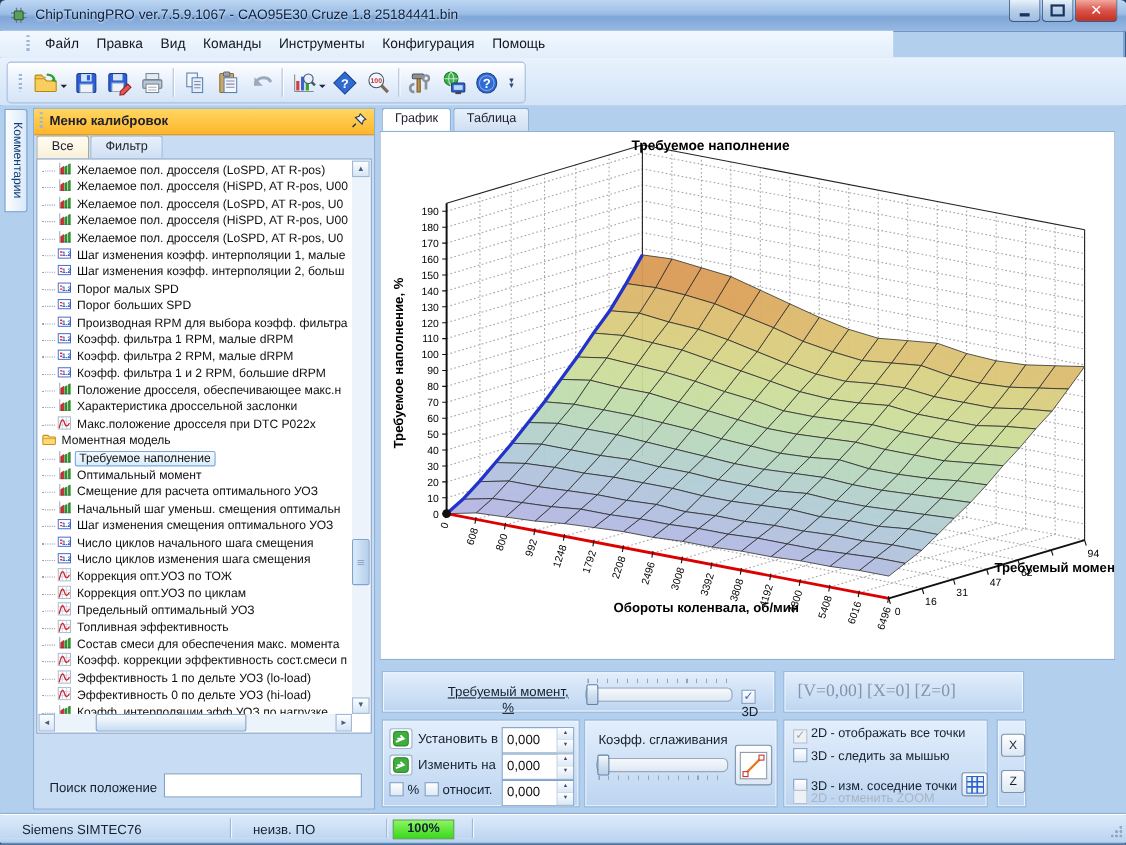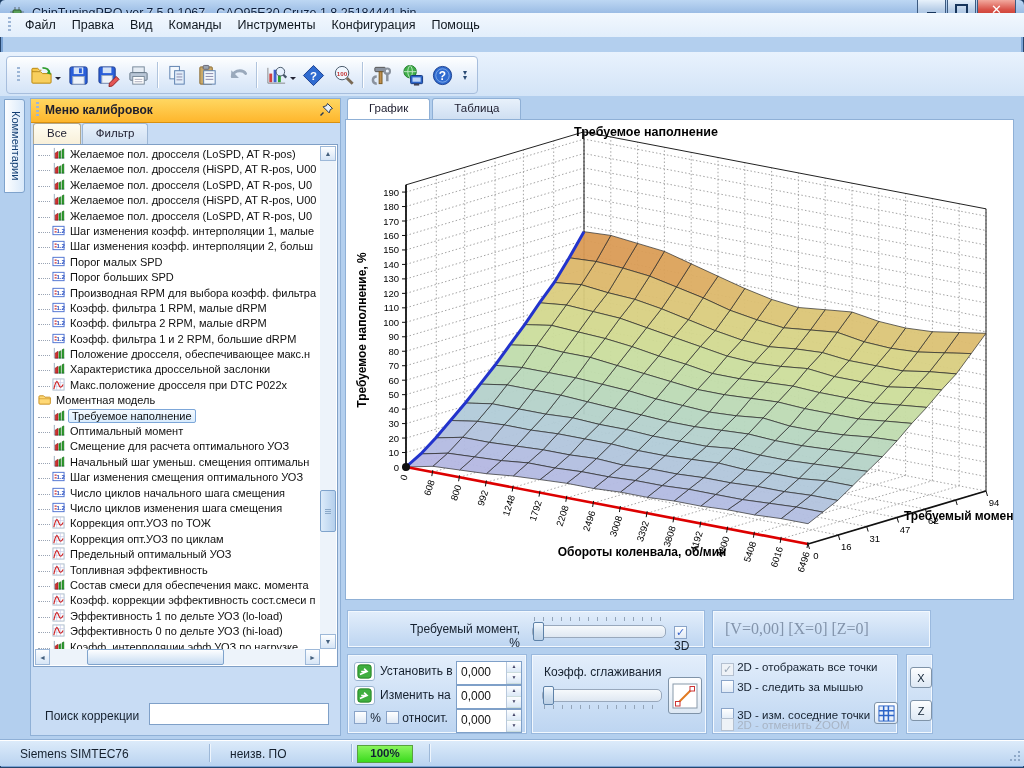--- a/index.html
+++ b/index.html
@@ -14,21 +14,21 @@
   .title-icon{position:absolute;left:9px;top:6px;width:16px;height:16px;}
   .title-text{position:absolute;left:32px;top:6px;font-size:12.5px;color:#0a1e3c;text-shadow:0 1px 2px rgba(255,255,255,.8);white-space:nowrap;}
   .win-btns{position:absolute;right:8px;top:0;display:flex;}
   .win-btn{width:27px;height:19px;margin-left:1px;border:1px solid #3c5a80;border-top:none;
     border-radius:0 0 4px 4px;background:linear-gradient(#e7f1fb,#b9cfe8 50%,#9fbce0);
     display:flex;align-items:center;justify-content:center;}
   .win-btn.close{width:37px;background:linear-gradient(#f2a99e,#d9544a 50%,#c22f22);color:#fff;font-weight:bold;font-size:13px;}
   .glyph-min{display:block;width:9px;height:3px;background:#17355c;margin-top:7px;}
   .glyph-max{display:block;width:9px;height:7px;border:2px solid #17355c;}
   
-  #menubar{position:absolute;left:0;top:13px;width:1024px;height:24px;background:linear-gradient(#f2f8fe,#e2eefb);display:flex;align-items:center;padding-left:6px;box-sizing:border-box;}
+  #menubar{position:absolute;left:0;top:28px;width:812px;height:24px;background:linear-gradient(#f2f8fe,#e2eefb);display:flex;align-items:center;padding-left:22px;box-sizing:border-box;}
   .grip-v{width:3px;height:16px;margin:0 6px 0 2px;background:repeating-linear-gradient(180deg,#9db6d6 0 2px,transparent 2px 4px);}
   .menu-item{padding:4px 8px;font-size:12.5px;color:#101820;}
   
   #toolbar-strip{position:absolute;left:0;top:52px;width:1024px;height:44px;background:linear-gradient(#e9f2fd,#d3e4f7);border-bottom:1px solid #b6cce6;}
   #toolbar{position:absolute;left:6px;top:4px;height:36px;display:flex;align-items:center;padding:0 10px 0 8px;
     background:linear-gradient(180deg,#feffff,#e6effb 52%,#d4e4f7);border:1px solid #a7bedd;border-radius:4px;}
   .tb-btn{width:28px;height:28px;display:flex;align-items:center;justify-content:center;margin:0 1px;}
   .tb-btn svg{width:23px;height:23px;}
   .tb-sep{width:1px;height:26px;background:#b0c4dd;box-shadow:1px 0 0 #fff;margin:0 4px;}
   .tb-caret{width:0;height:0;border:3.5px solid transparent;border-top-color:#223;margin:10px 2px 0 -1px;}
@@ -64,21 +64,21 @@
   .v-thumb:after{content:"";position:absolute;left:4px;right:4px;top:18px;height:5px;background:repeating-linear-gradient(180deg,#8aa8c8 0 1px,transparent 1px 2px);}
   .h-scroll{position:absolute;left:1px;bottom:1px;right:17px;height:16px;background:#edf3fa;}
   .h-scroll .arr{position:absolute;top:0;width:15px;height:16px;background:linear-gradient(#fdfeff,#d6e5f6);border:1px solid #9db8d8;box-sizing:border-box;color:#44607e;font-size:7px;text-align:center;line-height:15px;}
   .h-scroll .arr.right{right:0;}
   .h-thumb{position:absolute;top:0;left:52px;width:137px;height:16px;background:linear-gradient(#fdfeff,#c8dcf2);border:1px solid #7fa3cc;border-radius:2px;box-sizing:border-box;}
   .sb-search-label{position:absolute;left:14px;top:610px;font-size:12px;color:#15202e;}
   .sb-search-input{position:absolute;left:118px;top:604px;width:180px;height:22px;border:1px solid #7fa0c8;background:#fff;box-sizing:border-box;font-size:12px;padding:2px 4px;font-family:inherit;}
   
   #main{position:absolute;left:345px;top:2px;width:670px;height:638px;}
   .main-tabs{position:absolute;left:2px;top:0;height:21px;display:flex;}
-  .m-tab{padding:3px 21px 2px;font-size:11.5px;border:1px solid #8fb0d6;border-bottom:none;border-radius:3px 3px 0 0;background:linear-gradient(#e8f1fb,#cfdff2);margin-right:2px;color:#223;}
+  .m-tab{padding:3px 11px 2px;font-size:11.5px;border:1px solid #8fb0d6;border-bottom:none;border-radius:3px 3px 0 0;background:linear-gradient(#e8f1fb,#cfdff2);margin-right:2px;color:#223;}
   .m-tab.active{background:#fff;}
   #chart-panel{position:absolute;left:0;top:21px;width:669px;height:481px;background:#fff;border:1px solid #8fb0d6;box-sizing:border-box;}
   .panel{position:absolute;background:linear-gradient(#e3eefb,#bdd5f1);border:1px solid #9ab9de;box-shadow:inset 0 0 0 1px #f2f8fe;box-sizing:border-box;}
   .p-torque{left:2px;top:512px;width:358px;height:38px;}
   .p-vxz{left:367px;top:512px;width:219px;height:38px;color:#8394ab;font-family:"Liberation Serif","DejaVu Serif",serif;font-size:16px;}
   .p-vxz span{position:absolute;left:12px;top:9px;}
   .p-set{left:2px;top:556px;width:180px;height:80px;}
   .p-smooth{left:186px;top:556px;width:176px;height:80px;}
   .p-opts{left:367px;top:556px;width:186px;height:80px;}
   .p-xz{left:561px;top:556px;width:27px;height:80px;}
@@ -467,21 +467,21 @@
           <div class="arr up">▲</div>
           <div class="v-thumb"></div>
           <div class="arr down">▼</div>
         </div>
         <div class="h-scroll">
           <div class="arr left">◄</div>
           <div class="h-thumb"></div>
           <div class="arr right">►</div>
         </div>
       </div>
-      <span class="sb-search-label lbl">Поиск коррекции</span>
+      <span class="sb-search-label lbl">Поиск положение</span>
       <input class="sb-search-input" value="" style="">
     </div>
 
     <div id="main">
       <div class="main-tabs">
           <span class="m-tab active">График</span>
           <span class="m-tab">Таблица</span>
         </div>
 
       <div id="chart-panel">
@@ -829,21 +829,21 @@
             <line x1="640" y1="371" x2="641.5" y2="376" stroke="#111"></line>
             <text x="648" y="386" text-anchor="middle" font-size="9.5">94</text>
             <text x="300" y="16" text-anchor="middle" font-size="12.5" font-weight="bold">Требуемое наполнение</text>
             <text x="296" y="436" text-anchor="middle" font-size="12" font-weight="bold">Обороты коленвала, об/мин</text>
             <text x="20" y="210" text-anchor="middle" font-size="12" font-weight="bold" transform="rotate(-90 20 210)">Требуемое наполнение, %</text>
             <text x="558" y="400" text-anchor="start" font-size="12" font-weight="bold">Требуемый момент</text>
           </svg>
       </div>
 
       <div class="panel p-torque">
-        <span class="lbl" style="position:absolute;left:56px;top:11px;width:116px;text-align:right;">Требуемый момент, %</span>
+        <span class="lbl" style="position:absolute;left:56px;top:11px;width:116px;text-align:center;text-decoration:underline;">Требуемый момент, %</span>
         <span class="ticks" style="left:186px;top:6px;width:128px;"></span>
         <span class="track" style="left:184px;top:14px;width:132px;"></span>
         <span class="thumb" style="left:185px;top:11px;"></span>
         <span style="position:absolute;left:326px;top:12px;"><span class="cb">✓</span> <span class="lbl">3D</span></span>
       </div>
 
       <div class="panel p-vxz">
         <span>[V=0,00] [X=0] [Z=0]</span>
       </div>
 

